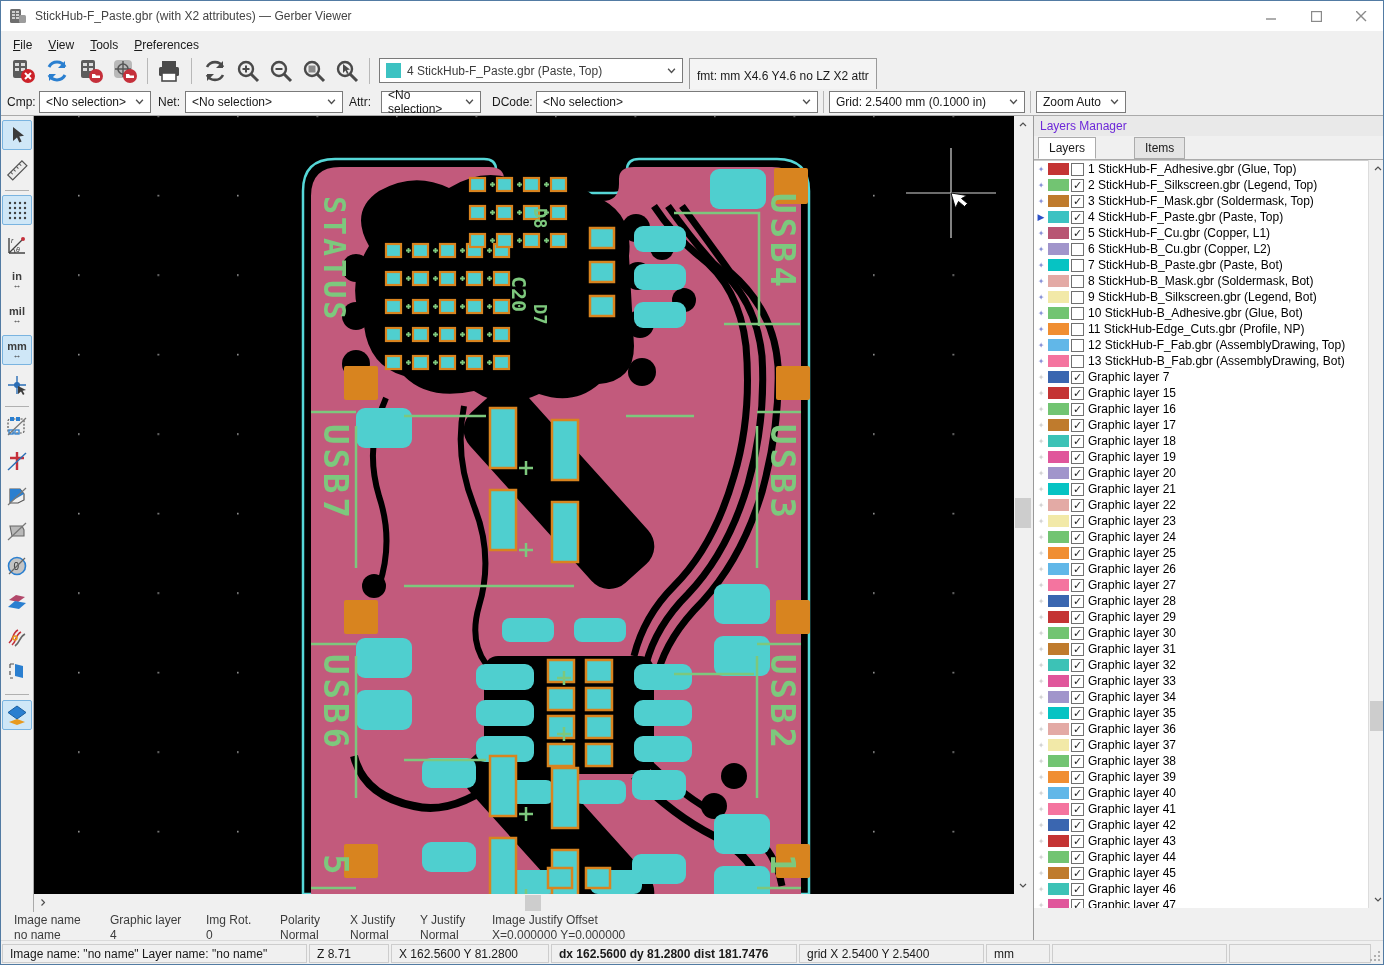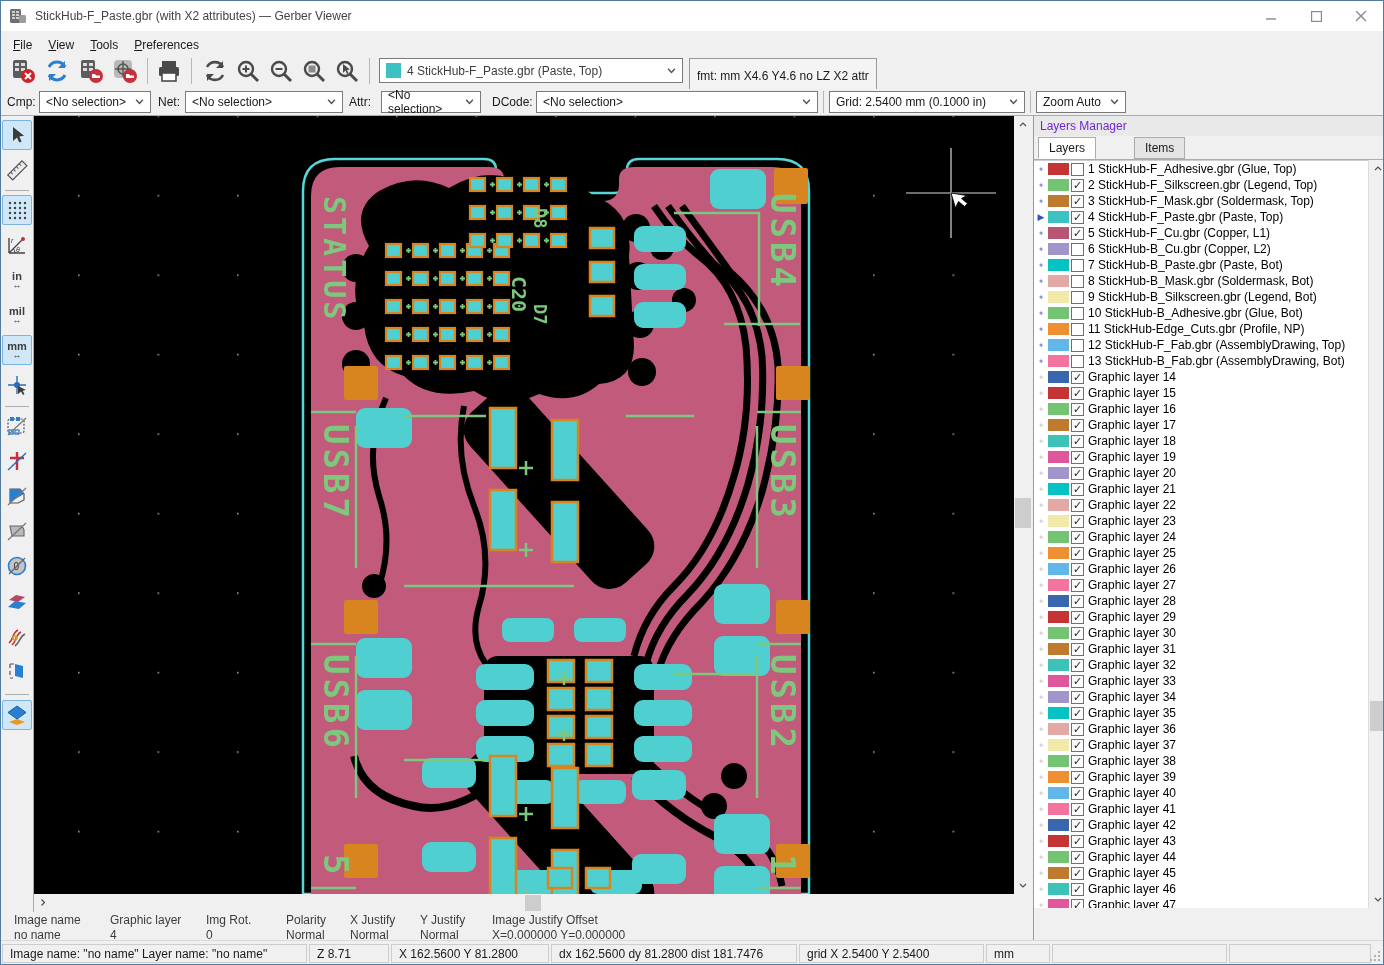--- a/index.html
+++ b/index.html
@@ -723,21 +723,21 @@
         <div class="lrow">
           <span class="mk">✦</span>
           <span class="lsw" style="background: rgb(244, 116, 159);"></span>
           <span class="lcb"></span>
           <span class="lt">13 StickHub-B_Fab.gbr (AssemblyDrawing, Bot)</span>
         </div>
         <div class="lrow">
           <span class="mk faint">✦</span>
           <span class="lsw" style="background: rgb(58, 102, 176);"></span>
           <span class="lcb">✓</span>
-          <span class="lt">Graphic layer 14</span>
+          <span class="lt">Graphic layer 7</span>
         </div>
         <div class="lrow">
           <span class="mk faint">✦</span>
           <span class="lsw" style="background: rgb(196, 52, 52);"></span>
           <span class="lcb">✓</span>
           <span class="lt">Graphic layer 15</span>
         </div>
         <div class="lrow">
           <span class="mk faint">✦</span>
           <span class="lsw" style="background: rgb(114, 196, 114);"></span>
@@ -952,21 +952,21 @@
         <div class="v">no name</div>
       </div>
       <div class="ifield" style="left: 109px;">
         <div class="l">Graphic layer</div>
         <div class="v">4</div>
       </div>
       <div class="ifield" style="left: 205px;">
         <div class="l">Img Rot.</div>
         <div class="v">0</div>
       </div>
-      <div class="ifield" style="left: 285px;">
+      <div class="ifield" style="left: 279px;">
         <div class="l">Polarity</div>
         <div class="v">Normal</div>
       </div>
       <div class="ifield" style="left: 349px;">
         <div class="l">X Justify</div>
         <div class="v">Normal</div>
       </div>
       <div class="ifield" style="left: 419px;">
         <div class="l">Y Justify</div>
         <div class="v">Normal</div>
@@ -974,21 +974,21 @@
       <div class="ifield" style="left: 491px;">
         <div class="l">Image Justify Offset</div>
         <div class="v">X=0.000000 Y=0.000000</div>
       </div>
     </div>
 
   <div class="statusbar">
       <div class="scell" style="width: 305px;">Image name: "no name"  Layer name: "no name"</div>
       <div class="scell" style="width: 80px;">Z 8.71</div>
       <div class="scell" style="width: 158px;">X 162.5600  Y 81.2800</div>
-      <div class="scell" style="width: 246px;">dx 162.5600  dy 81.2800  dist 181.7476</div>
+      <div class="scell" style="width: 246px; font-weight: bold;">dx 162.5600  dy 81.2800  dist 181.7476</div>
       <div class="scell" style="width: 185px;">grid X 2.5400  Y 2.5400</div>
       <div class="scell" style="width: 64px;">mm</div>
       <div class="scell" style="width: 175px;"></div>
       <div class="scell" style="flex: 1 1 0%; margin-right: 14px;"></div>
     </div>
   <svg class="grip" width="12" height="12">
     <g fill="#b0b0b0">
         <rect x="8" y="8" width="2" height="2"></rect>
         <rect x="8" y="4" width="2" height="2"></rect>
         <rect x="4" y="8" width="2" height="2"></rect>

